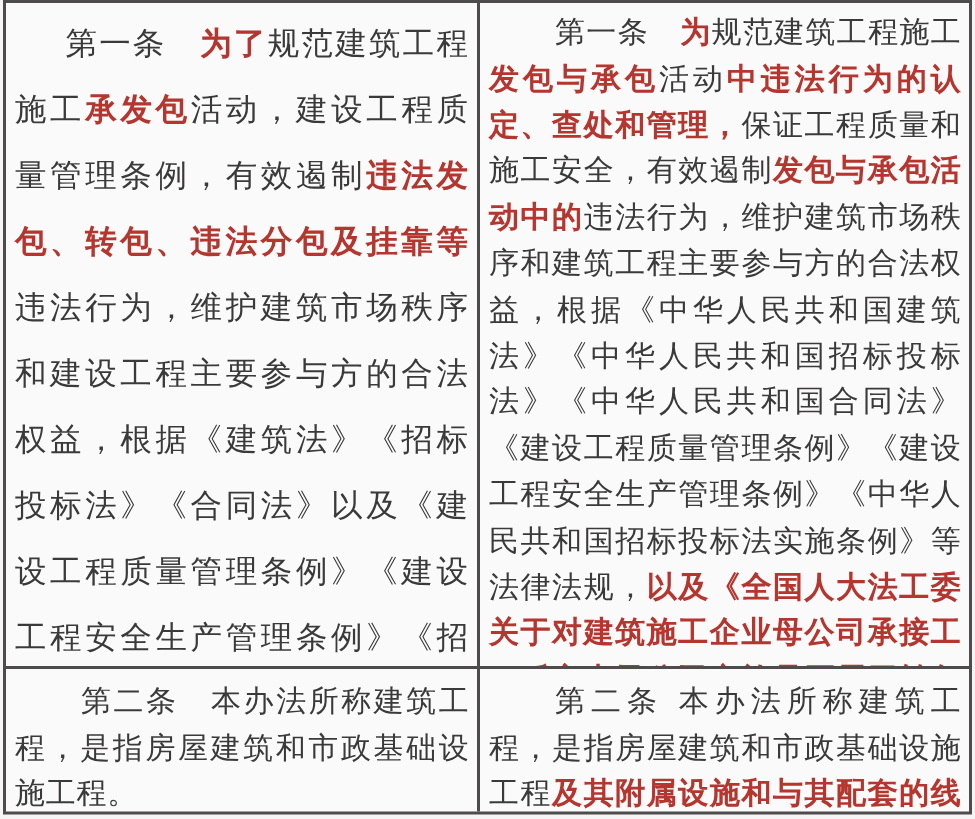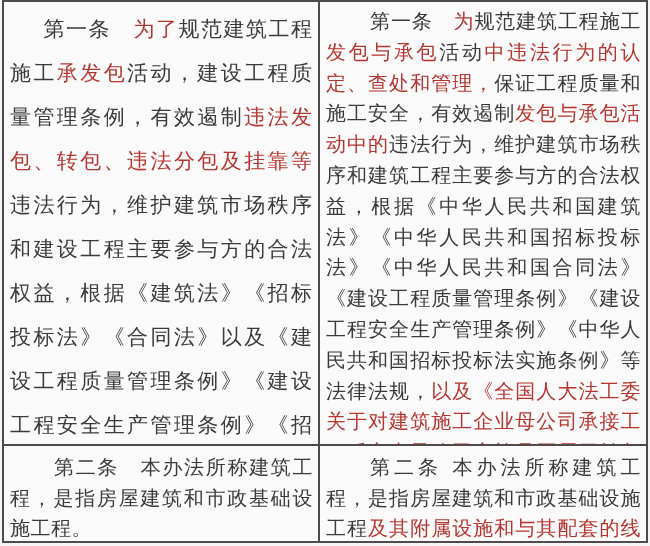--- a/index.html
+++ b/index.html
@@ -52,21 +52,21 @@
     text-indent:2.2em;
   }
   .cell-old.row-2,
   .cell-new.row-2{
     font-size:20px;
     line-height:30.5px;
     padding:6px 5px 17px 6px;
     letter-spacing:0.5px;
     text-indent:2.2em;
   }
-  .red{color:var(--red);}
+  .red{color:var(--red);font-weight:bold;}
   .bold{font-weight:normal;}
 </style>
 </head>
 <body>
 
 <div class="page">
   <div class="compare-table">
     <div class="cell cell-old row-1"><span class="bold">第一条</span><span>　</span><span class="red">为了</span><span>规范建筑工程施工</span><span class="red">承发包</span><span>活动，建设工程质量管理条例，有效遏制</span><span class="red">违法发包、转包、违法分包及挂靠等</span><span>违法行为，维护建筑市场秩序和建设工程主要参与方的合法权益，根据《建筑法》《招标投标法》《合同法》以及《建设工程质量管理条例》《建设工程安全生产管理条例》《招标投标法实施条例》等法律法规，结合建筑活动实践，制定本办法。</span></div>
     <div class="cell cell-new row-1"><span class="bold">第一条</span><span>　</span><span class="red">为</span><span>规范建筑工程施工</span><span class="red">发包与承包</span><span>活动</span><span class="red">中违法行为的认定、查处和管理，</span><span>保证工程质量和施工安全，有效遏制</span><span class="red">发包与承包活动中的</span><span>违法行为，维护建筑市场秩序和建筑工程主要参与方的合法权益，根据《中华人民共和国建筑法》《中华人民共和国招标投标法》《中华人民共和国合同法》《建设工程质量管理条例》《建设工程安全生产管理条例》《中华人民共和国招标投标法实施条例》等法律法规，</span><span class="red">以及《全国人大法工委关于对建筑施工企业母公司承接工程后交由子公司实施是否属于转包以及行政处罚两年追诉期认定法律适用问题的意见》（法工办发（2017）223号），</span></div>
     <div class="cell cell-old row-2"><span class="bold">第二条</span><span>　</span><span>本办法所称建筑工程，是指房屋建筑和市政基础设施工程。</span></div>

